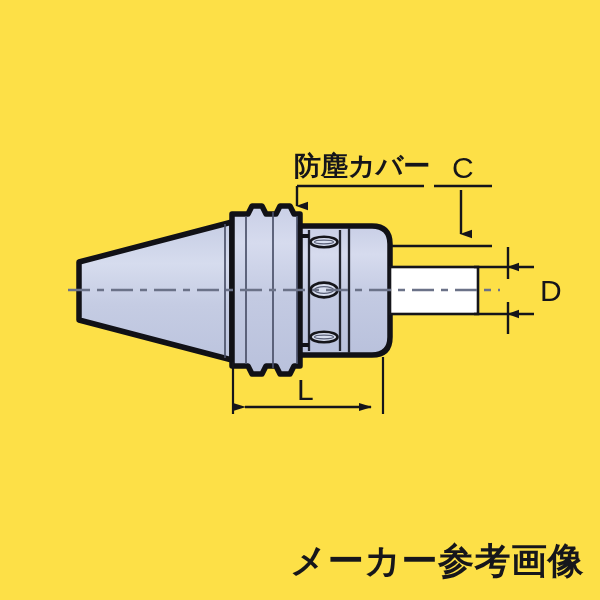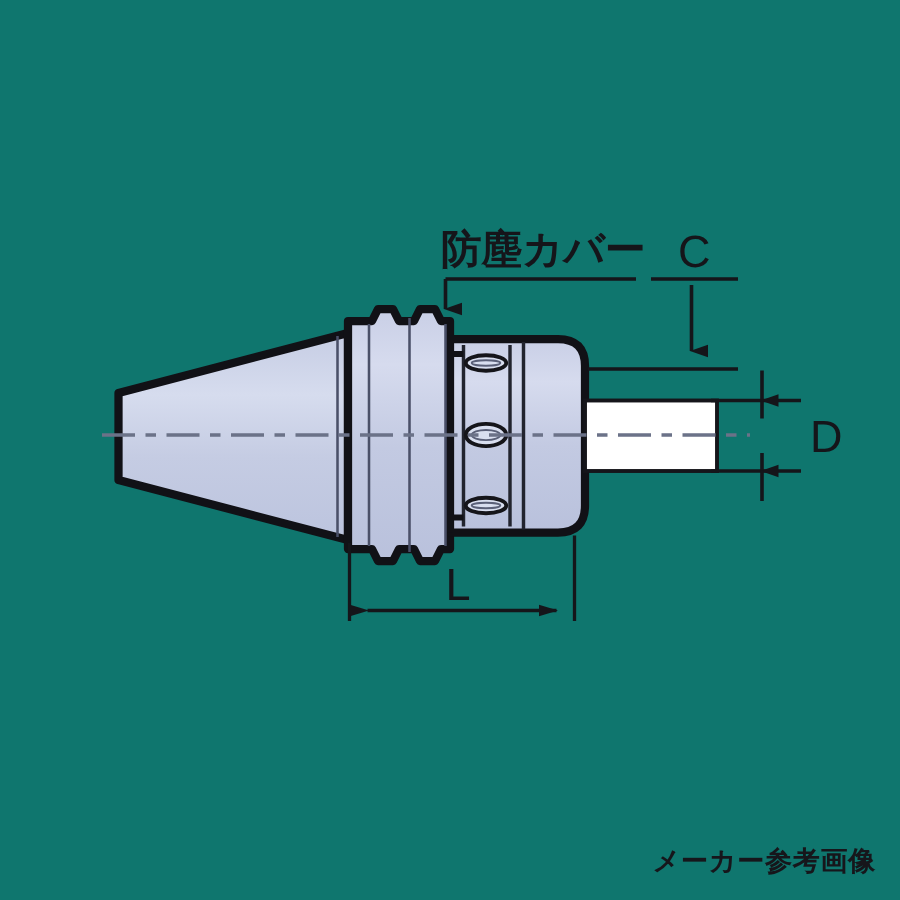--- a/index.html
+++ b/index.html
@@ -8,21 +8,21 @@
     padding: 0;
     background: #ffffff;
   }
   body {
     font-family: "Liberation Sans", sans-serif;
   }
   #stage {
     position: relative;
     width: 600px;
     height: 600px;
-    background: #0f766e;
+    background: #fde047;
     overflow: hidden;
   }
   #drawing {
     position: absolute;
     left: 0;
     top: 0;
     width: 600px;
     height: 600px;
   }
   .svg-label {
@@ -35,21 +35,21 @@
   }
   .jp-label {
     font-size: 27px;
     font-weight: 700;
   }
   .watermark {
     position: absolute;
     right: 16px;
     bottom: 14px;
     font-family: "DejaVu Sans", sans-serif;
-    font-size: 18px;
+    font-size: 36px;
     font-weight: 700;
     color: #16161b;
     letter-spacing: 0.5px;
     white-space: nowrap;
   }
 </style>
 </head>
 <body>
 
 <div id="stage">

